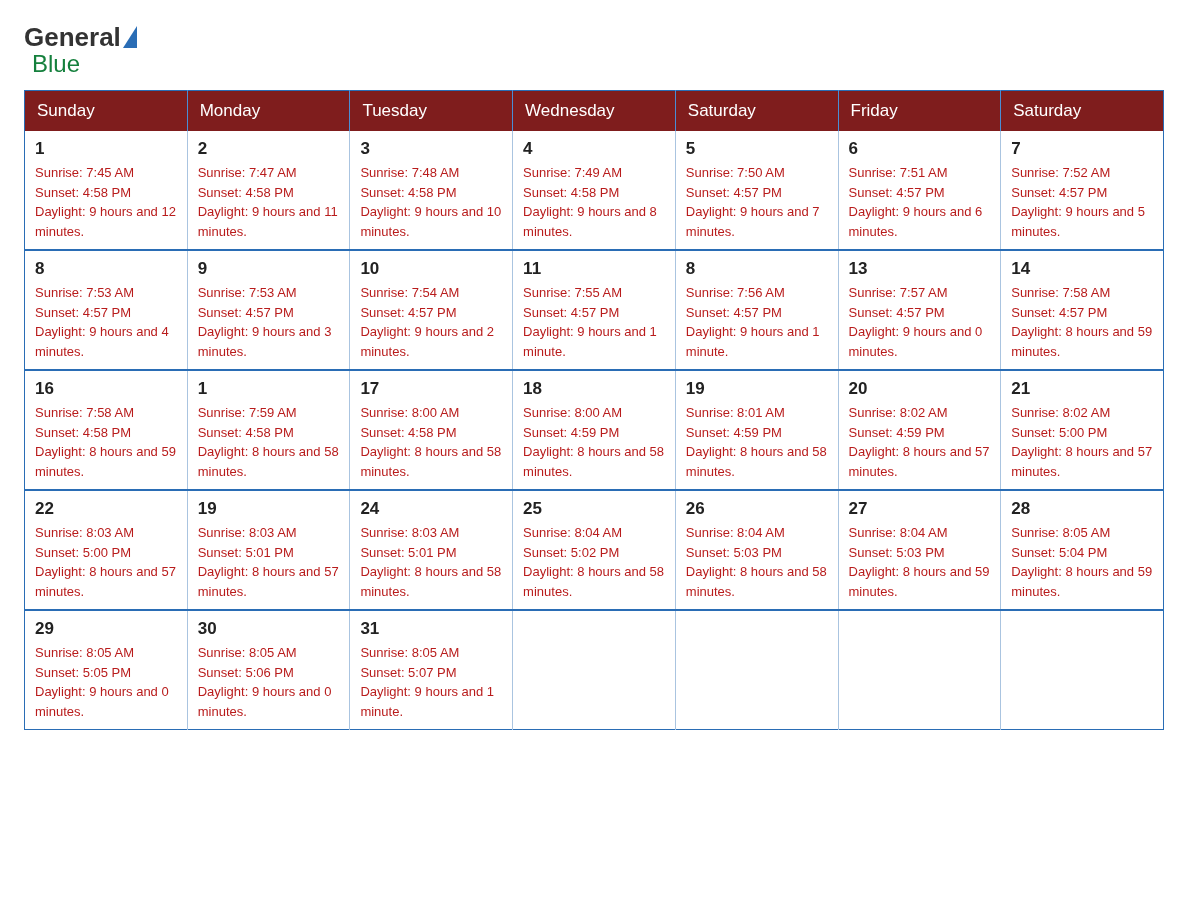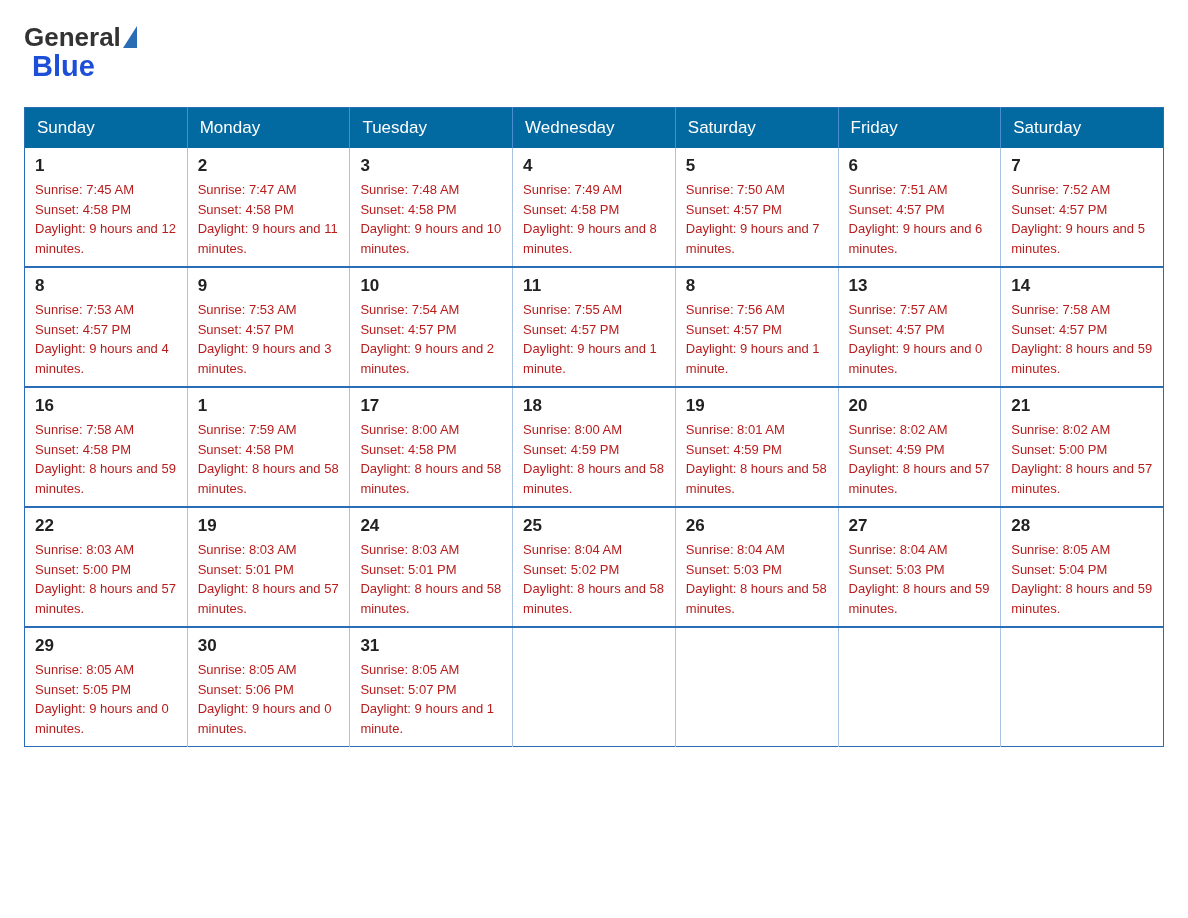--- a/index.html
+++ b/index.html
@@ -7,21 +7,21 @@
       font-family: Arial, sans-serif;
       background: #fff;
       padding: 24px;
       width: 1188px;
       min-height: 918px;
     }
     .header {
       display: flex;
       justify-content: space-between;
       align-items: flex-end;
-      margin-bottom: 24px;
+      margin-bottom: 12px;
     }
     .logo {
       display: flex;
       flex-direction: column;
       align-items: flex-start;
     }
     .logo-text {
       display: flex;
       align-items: center;
       font-size: 26px;
@@ -34,23 +34,23 @@
     }
     .logo-triangle {
       width: 0;
       height: 0;
       border-left: 14px solid transparent;
       border-bottom: 22px solid #2a6db5;
       margin: 0 2px;
       display: inline-block;
     }
     .logo-blue-text {
-      color: #1d4ed8;
-      font-size: 29px;
-      font-weight: bold;
+      color: #15803d;
+      font-size: 24px;
+      font-weight: normal;
       margin-top: 2px;
       margin-left: 4px;
     }
     .title-block {
       text-align: right;
     }
     .month-title {
       font-size: 52px;
       font-weight: normal;
       color: #111;
@@ -60,21 +60,21 @@
       font-size: 22px;
       color: #333;
       margin-top: 4px;
     }
     .calendar {
       width: 100%;
       border-collapse: collapse;
       border: 1px solid #2a6db5;
     }
     .calendar th {
-      background-color: #0369a1;
+      background-color: #7f1d1d;
       color: #fff;
       font-size: 17px;
       font-weight: normal;
       padding: 10px 12px;
       text-align: left;
       border-right: 1px solid #4a8dd4;
     }
     .calendar th:last-child {
       border-right: none;
     }

